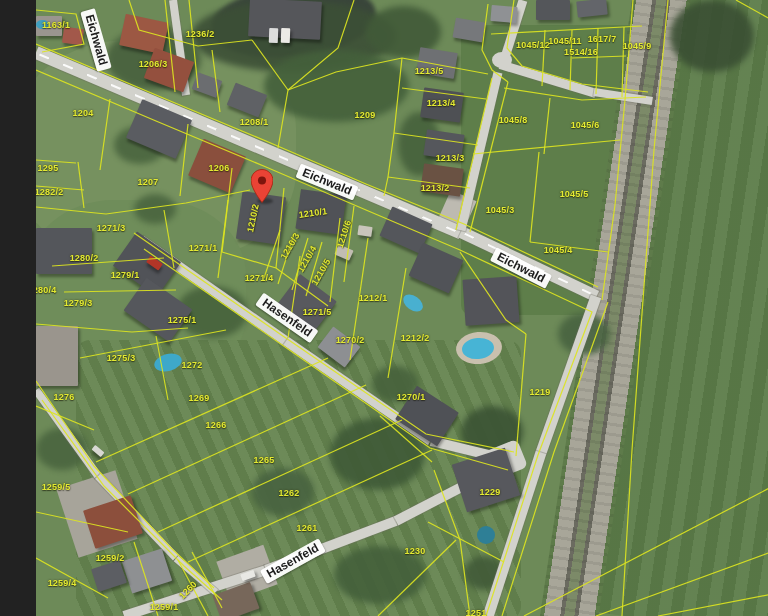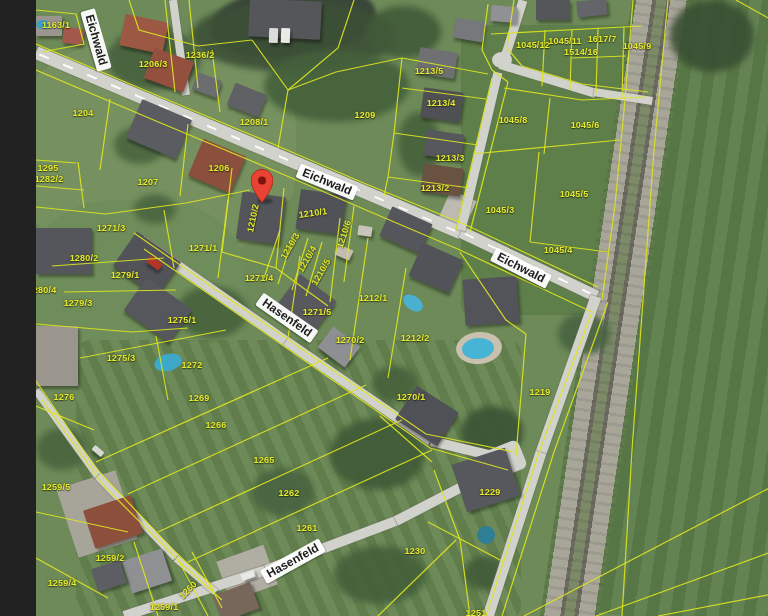--- a/index.html
+++ b/index.html
@@ -222,29 +222,29 @@
       <polyline points="244,230 228,278"></polyline>
       <polyline points="258,234 242,284"></polyline>
       <polyline points="272,238 256,290"></polyline>
       <polyline points="286,242 270,296"></polyline>
       <polyline points="304,218 294,302"></polyline>
     </g>
   </svg>
 
   <div id="labels" style="left:0;top:0;width:100%;height:100%;">
       <span class="plabel" style="left: 20px; top: 25px; color: rgb(227, 234, 51);">1163/1</span>
-      <span class="plabel" style="left: 164px; top: 55px; color: rgb(227, 234, 51); text-align: center;">1236/2</span>
+      <span class="plabel" style="left: 164px; top: 34px; color: rgb(227, 234, 51); text-align: center;">1236/2</span>
       <span class="plabel" style="left: 117px; top: 64px; color: rgb(227, 234, 51);">1206/3</span>
       <span class="plabel" style="left: 47px; top: 113px; color: rgb(227, 234, 51);">1204</span>
       <span class="plabel" style="left: 218px; top: 122px; color: rgb(227, 234, 51);">1208/1</span>
       <span class="plabel" style="left: 329px; top: 115px; color: rgb(227, 234, 51);">1209</span>
       <span class="plabel" style="left: 183px; top: 168px; color: rgb(227, 234, 51);">1206</span>
       <span class="plabel" style="left: 112px; top: 182px; color: rgb(227, 234, 51);">1207</span>
       <span class="plabel" style="left: 12px; top: 168px; color: rgb(227, 234, 51);">1295</span>
-      <span class="plabel" style="left: 13px; top: 179px; color: rgb(227, 234, 51);">1282/2</span>
+      <span class="plabel" style="left: 13px; top: 192px; color: rgb(227, 234, 51);">1282/2</span>
       <span class="plabel" style="left: 393px; top: 71px; color: rgb(227, 234, 51);">1213/5</span>
       <span class="plabel" style="left: 405px; top: 103px; color: rgb(227, 234, 51);">1213/4</span>
       <span class="plabel" style="left: 414px; top: 158px; color: rgb(227, 234, 51);">1213/3</span>
       <span class="plabel" style="left: 399px; top: 188px; color: rgb(227, 234, 51);">1213/2</span>
       <span class="plabel" style="left: 497px; top: 45px; color: rgb(227, 234, 51);">1045/12</span>
       <span class="plabel" style="left: 529px; top: 41px; color: rgb(227, 234, 51); text-align: center;">1045/11</span>
       <span class="plabel" style="left: 566px; top: 39px; color: rgb(227, 234, 51);">1617/7</span>
       <span class="plabel" style="left: 545px; top: 52px; color: rgb(227, 234, 51);">1514/16</span>
       <span class="plabel" style="left: 601px; top: 46px; color: rgb(227, 234, 51);">1045/9</span>
       <span class="plabel" style="left: 477px; top: 120px; color: rgb(227, 234, 51);">1045/8</span>

